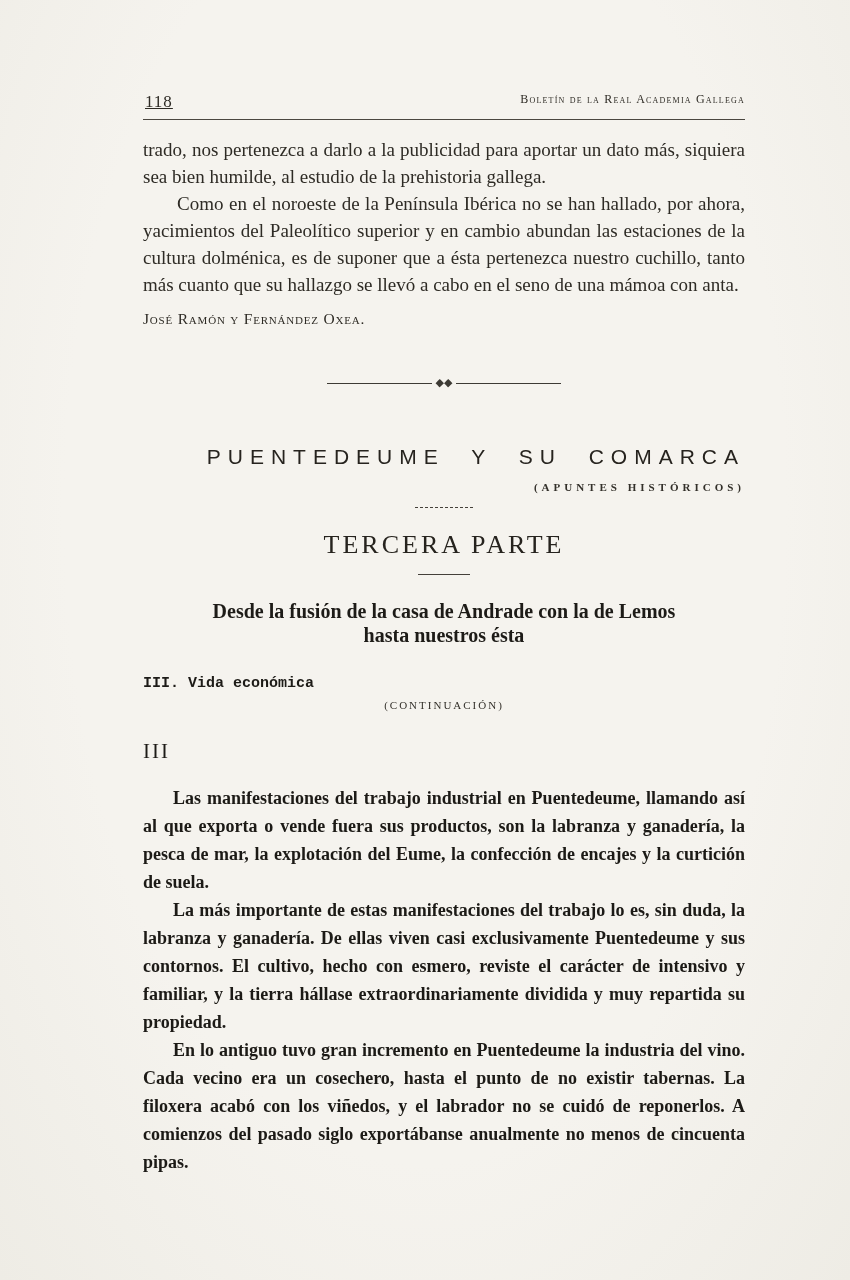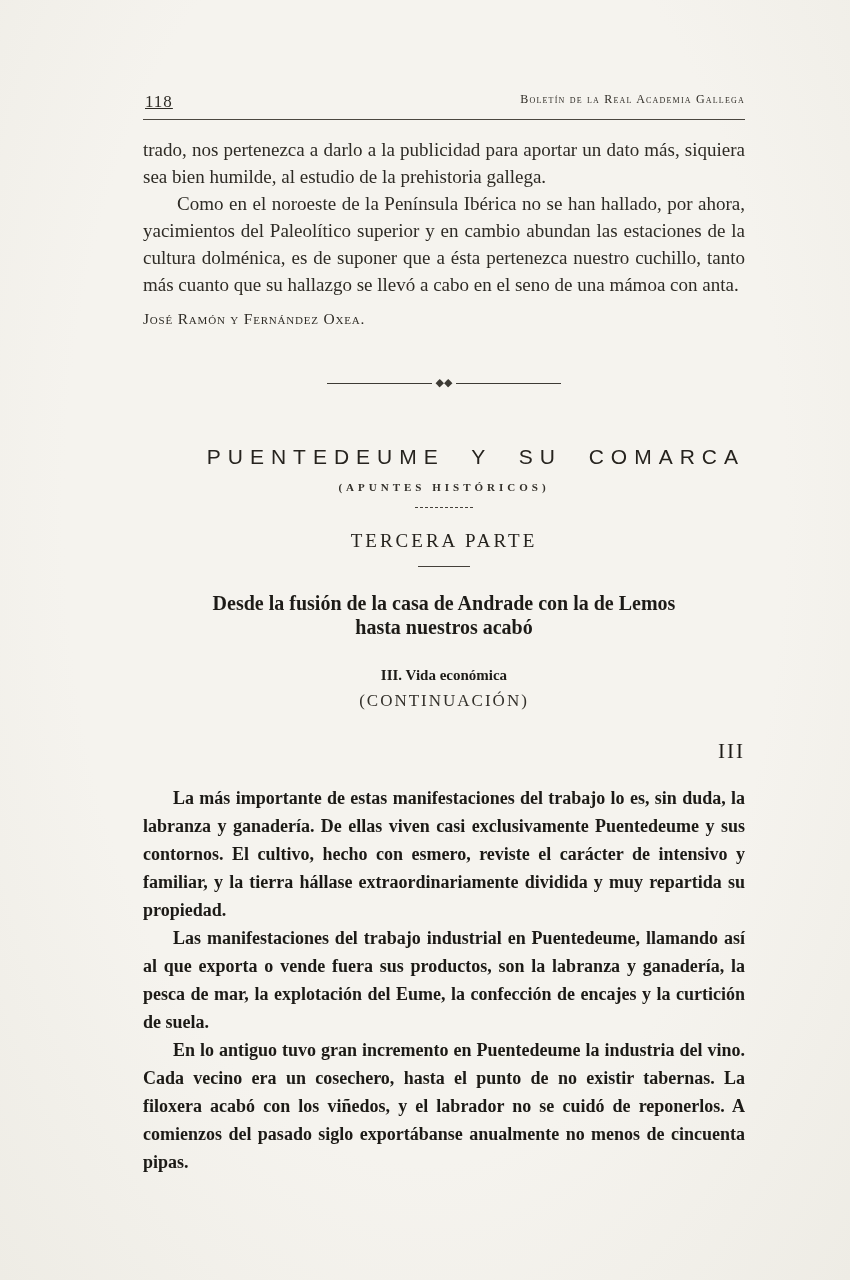--- a/index.html
+++ b/index.html
@@ -85,68 +85,69 @@
     margin-top: 56px;
     text-align: right;
     font-family: "Liberation Sans", "DejaVu Sans", sans-serif;
     font-size: 21px;
     letter-spacing: 7px;
     word-spacing: 14px;
     color: #26231e;
   }
   .article-subtitle {
     margin-top: 12px;
-    text-align: center;
+    text-align: right;
     font-size: 11px;
     font-weight: bold;
     letter-spacing: 4px;
     color: #33302a;
   }
   .small-rule {
     width: 52px;
     margin: 14px auto 0 auto;
     border-top: 1.5px solid #44403a;
   }
   .dashed-rule {
     width: 58px;
     margin: 14px auto 0 auto;
     border-top: 1.5px dashed #44403a;
   }
   .part-title {
     margin-top: 22px;
     text-align: center;
-    font-size: 19px;
+    font-size: 26px;
     letter-spacing: 3px;
     color: #26231e;
   }
   .section-heading {
     margin-top: 24px;
     text-align: center;
     font-weight: bold;
     font-size: 20px;
     line-height: 24px;
     color: #1d1b17;
   }
   .chapter-heading {
     margin-top: 28px;
-    text-align: center;
+    text-align: left;
     font-weight: bold;
     font-size: 15px;
     color: #1d1b17;
+    font-family: Liberation Mono, monospace;
   }
   .continuation {
     margin-top: 7px;
     text-align: center;
-    font-size: 17px;
+    font-size: 11px;
     letter-spacing: 2px;
     color: #33302a;
   }
   .numeral {
     margin-top: 28px;
-    text-align: right;
+    text-align: left;
     font-size: 21px;
     letter-spacing: 2px;
     color: #1d1b17;
   }
 
   
   .article-body {
     margin-top: 20px;
     font-size: 18px;
     line-height: 28px;
@@ -182,28 +183,28 @@
 
     <div class="article-title">PUENTEDEUME Y SU COMARCA</div>
     <div class="article-subtitle">(APUNTES HISTÓRICOS)</div>
     <div class="dashed-rule"></div>
 
     <div class="part-title">TERCERA PARTE</div>
     <div class="small-rule"></div>
 
     <div class="section-heading">
       <div>Desde la fusión de la casa de Andrade con la de Lemos</div>
-      <div>hasta nuestros acabó</div>
+      <div>hasta nuestros ésta</div>
     </div>
 
     <div class="chapter-heading">III. Vida económica</div>
     <div class="continuation">(CONTINUACIÓN)</div>
 
     <div class="numeral">III</div>
 
     <div class="article-body">
+      <p>Las manifestaciones del trabajo industrial en Puentedeume, llamando así al que exporta o vende fuera sus productos, son la labranza y ganadería, la pesca de mar, la explotación del Eume, la confección de encajes y la curtición de suela.</p>
       <p>La más importante de estas manifestaciones del trabajo lo es, sin duda, la labranza y ganadería.  De ellas viven casi exclusivamente Puentedeume y sus contornos.  El cultivo, hecho con esmero, reviste el carácter de intensivo y familiar, y la tierra hállase extraordinariamente dividida y muy repartida su propiedad.</p>
-      <p>Las manifestaciones del trabajo industrial en Puentedeume, llamando así al que exporta o vende fuera sus productos, son la labranza y ganadería, la pesca de mar, la explotación del Eume, la confección de encajes y la curtición de suela.</p>
       <p>En lo antiguo tuvo gran incremento en Puentedeume la industria del vino.  Cada vecino era un cosechero, hasta el punto de no existir tabernas.  La filoxera acabó con los viñedos, y el labrador no se cuidó de reponerlos.  A comienzos del pasado siglo exportábanse anualmente no menos de cincuenta pipas.</p>
     </div>
 
   </div>
 </div>
 
 </body></html>

